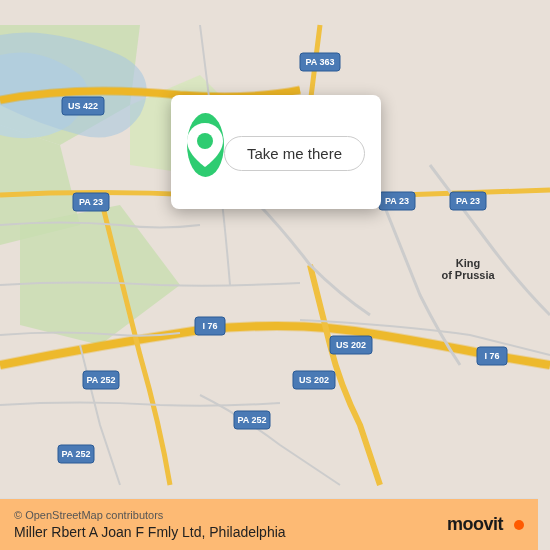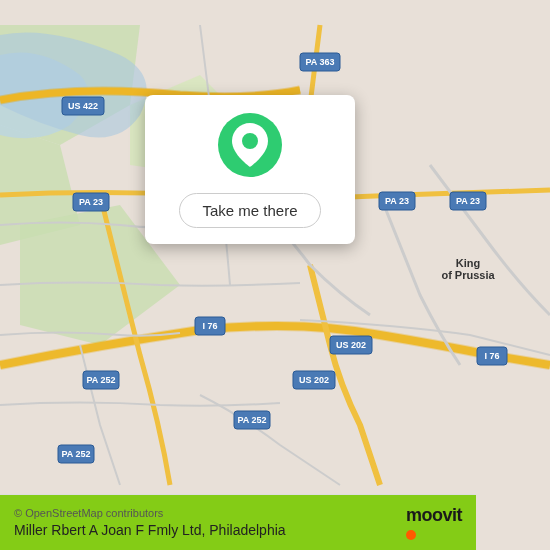--- a/index.html
+++ b/index.html
@@ -25,27 +25,27 @@
       width: 100%;
       height: 100%;
       position: absolute;
       top: 0; left: 0;
     }
 
     
     #location-card {
       position: absolute;
       top: 95px;
-      left: 145px;
+      left: 171px;
       width: 210px;
       background: white;
       border-radius: 8px;
       box-shadow: 0 4px 16px rgba(0,0,0,0.3);
       display: flex;
-      flex-direction: column;
+      flex-direction: row;
       align-items: center;
       padding: 18px 16px 16px 16px;
       z-index: 10;
     }
 
     #pin-icon-wrap {
       width: 64px;
       height: 64px;
       background: #2ecc71;
       border-radius: 50%;
@@ -65,22 +65,22 @@
       cursor: pointer;
       font-weight: 500;
       white-space: nowrap;
     }
 
     
     #bottom-bar {
       position: absolute;
       bottom: 0;
       left: 0;
-      width: 476px;
-      background: #84cc16;
+      width: 538px;
+      background: #fdba74;
       border-top: 1px solid #ddd;
       padding: 10px 14px;
       display: flex;
       align-items: center;
       justify-content: space-between;
       z-index: 20;
     }
 
     #bottom-left {
       display: flex;
@@ -94,23 +94,22 @@
     }
 
     #place-name {
       font-size: 14px;
       font-weight: 400;
       color: #222;
     }
 
     #moovit-logo {
       display: flex;
-      align-items: flex-start;
-      gap: 4px;
-      flex-direction: column;
+      align-items: center;
+      gap: 11px;
     }
 
     #moovit-text {
       font-size: 18px;
       font-weight: 700;
       color: #1a1a1a;
       letter-spacing: -0.5px;
     }
 
     .moovit-dot {

